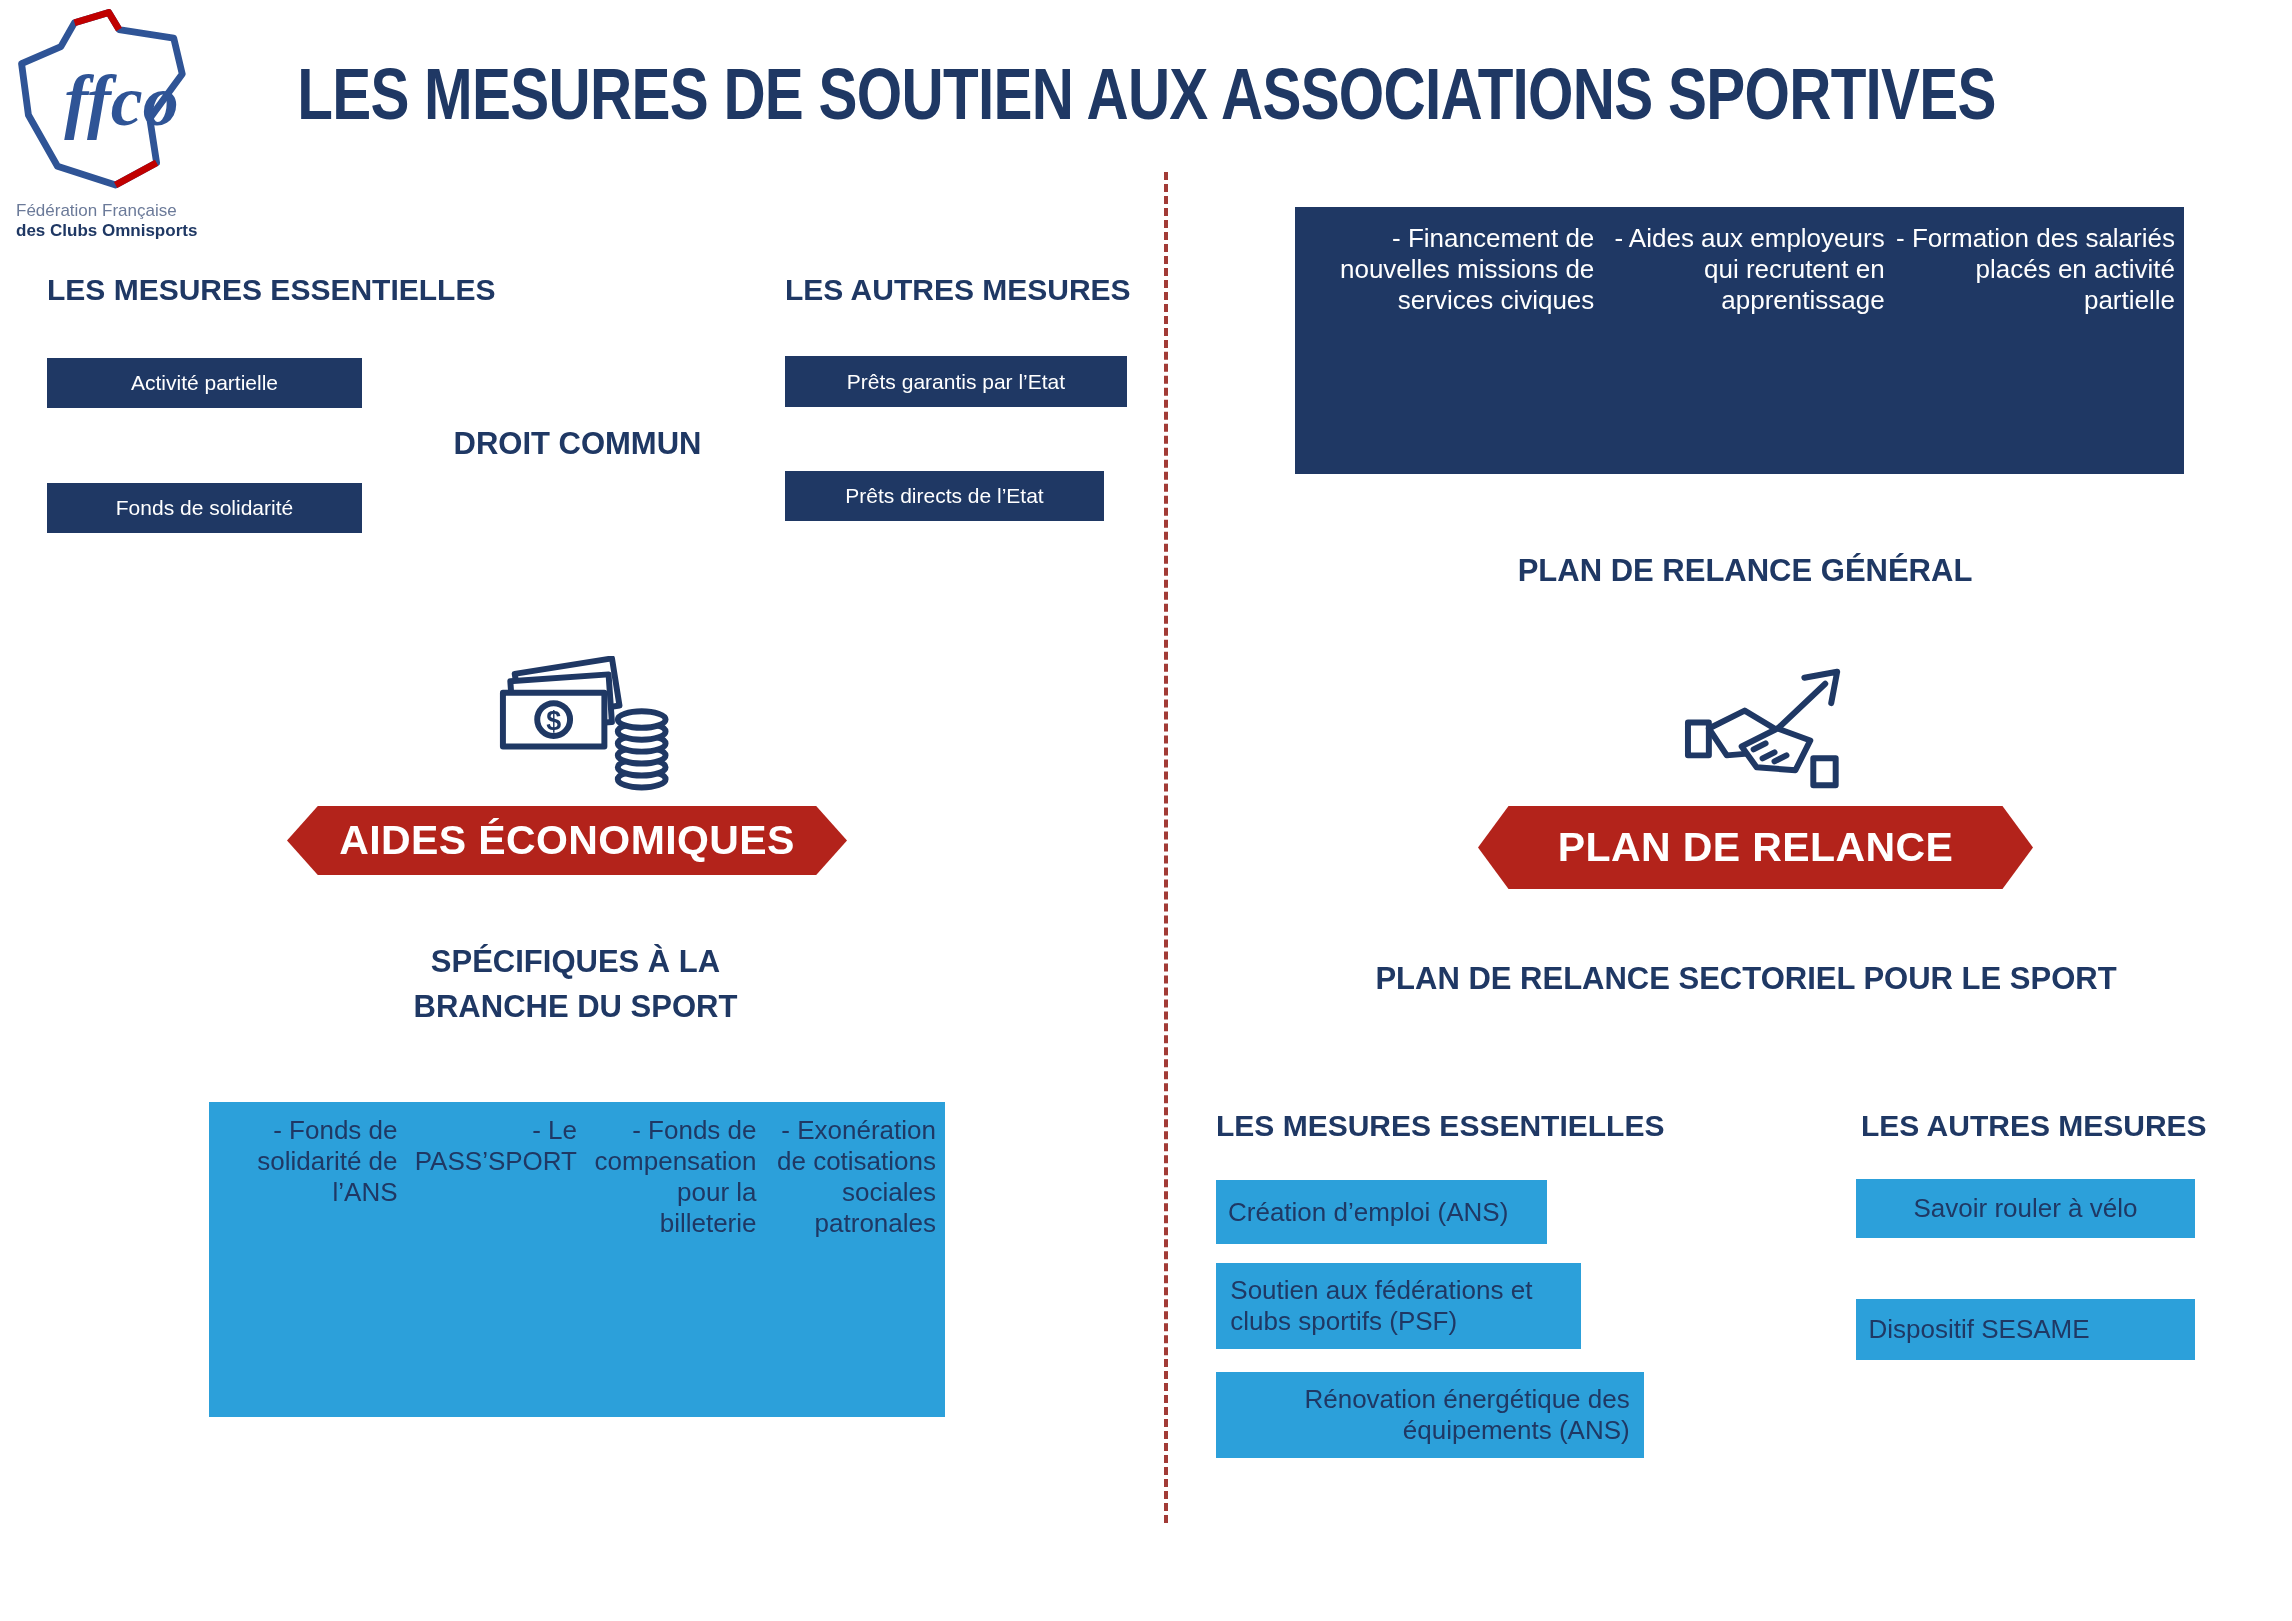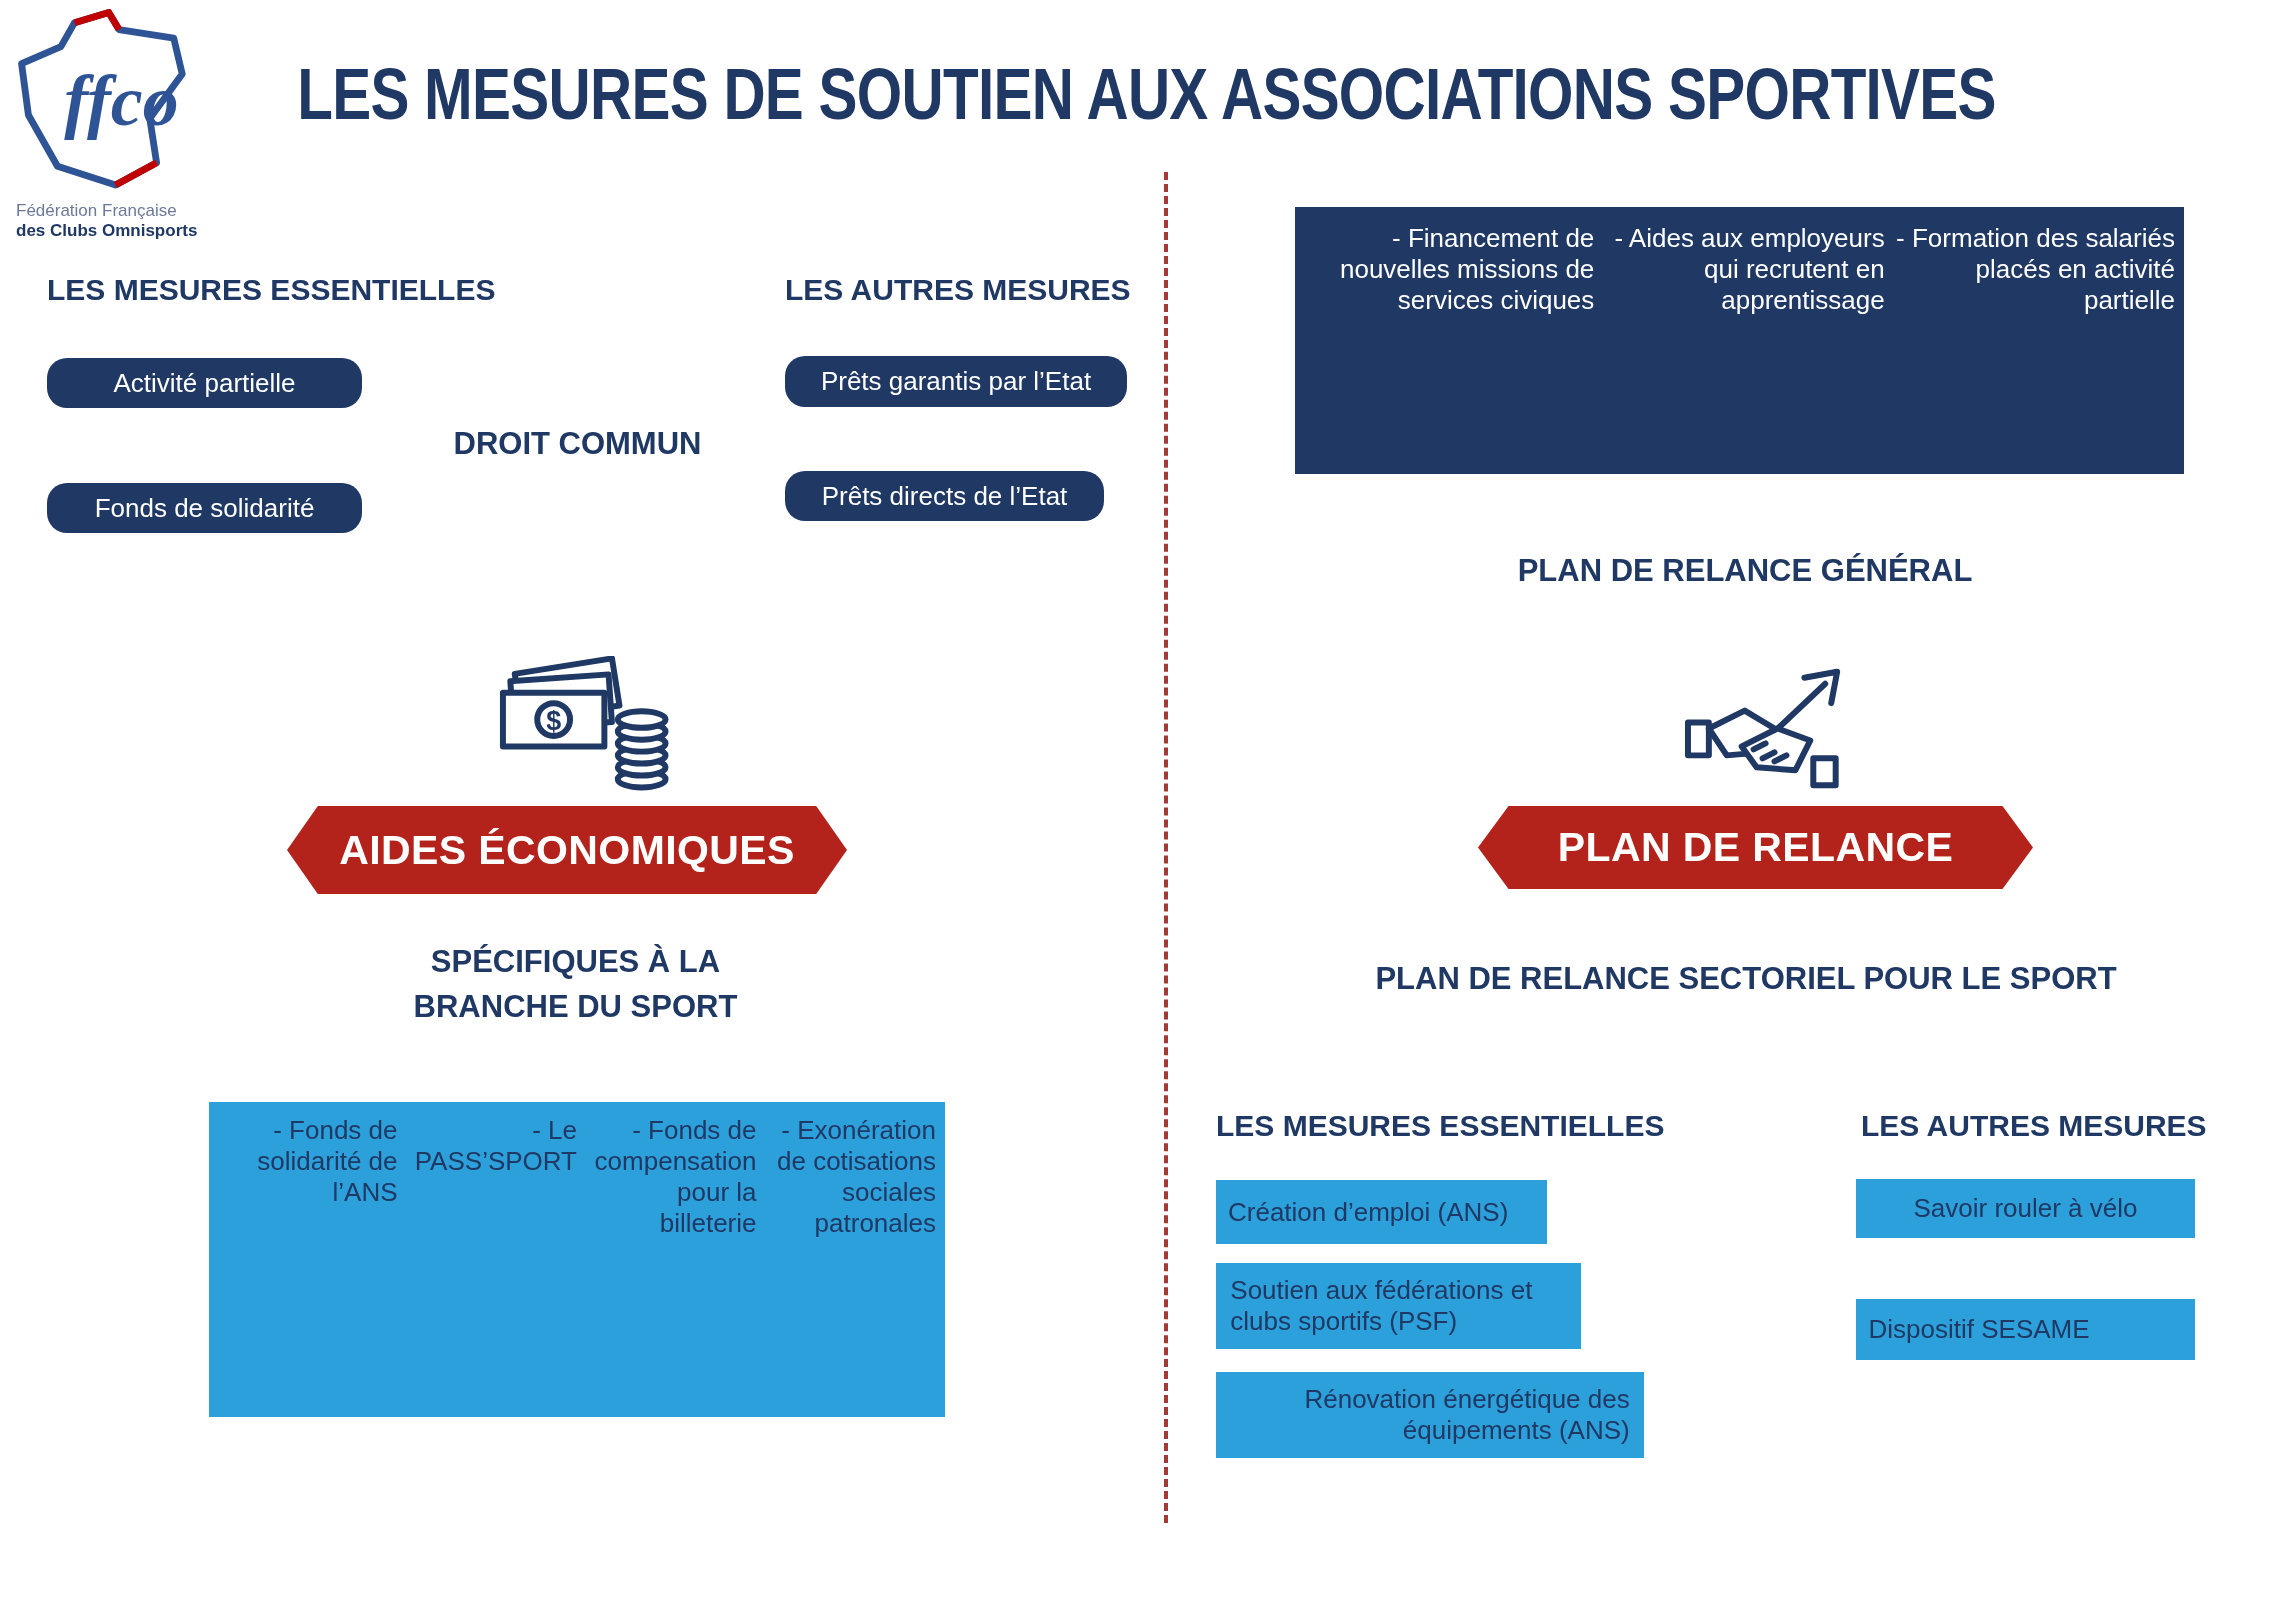--- a/index.html
+++ b/index.html
@@ -22,21 +22,21 @@
   .main-title{
     position:absolute;left:0;top:52px;width:2293px;text-align:center;
     color:var(--navy);font-weight:bold;font-size:73px;letter-spacing:-0.9px;
     transform:scaleX(0.8);transform-origin:50% 50%;white-space:nowrap;
   }
   
   .h-navy{position:absolute;color:var(--navy);font-weight:bold;font-size:30px;white-space:nowrap;}
   .navybox{
     position:absolute;background:var(--navy);color:#ffffff;
     display:flex;align-items:center;justify-content:center;
-    font-size:26px;text-align:center;border-radius:20px;
+    font-size:21px;text-align:center;
   }
   .bluebox{
     position:absolute;background:var(--blue);color:var(--navy);
     font-size:26px;display:flex;align-items:center;
   }
   .banner{
     position:absolute;background:var(--red);color:#ffffff;font-weight:bold;
     font-size:41px;display:flex;align-items:center;justify-content:center;
     clip-path:polygon(0% 50%, 5.5% 0%, 94.5% 0%, 100% 50%, 94.5% 100%, 5.5% 100%);
     letter-spacing:0.4px;white-space:nowrap;
@@ -101,21 +101,21 @@
         <ellipse cx="103" cy="74" rx="16" ry="5.5"></ellipse>
         <ellipse cx="103" cy="66" rx="16" ry="5.5"></ellipse>
         <ellipse cx="103" cy="58" rx="16" ry="5.5"></ellipse>
         <ellipse cx="103" cy="50" rx="16" ry="5.5"></ellipse>
         <ellipse cx="103" cy="42" rx="16" ry="5.5"></ellipse>
       </g>
       <text x="44" y="49" text-anchor="middle" font-size="18" font-weight="bold" fill="#1F3864" font-family="Liberation Sans, sans-serif">$</text>
     </svg>
   </div>
 
-  <div class="banner" style="left:287px;top:806px;width:560px;height:88px;">AIDES ÉCONOMIQUES</div>
+  <div class="banner" style="left:287px;top:806px;width:560px;height:69px;">AIDES ÉCONOMIQUES</div>
 
   <div class="center-navy" style="left:307px;top:939px;width:537px;">
     <div>SPÉCIFIQUES À LA</div>
     <div>BRANCHE DU SPORT</div>
   </div>
 
   <div class="listbox blue" style="left:209px;top:1102px;width:736px;height:315px;">
     <div class="li">- Fonds de solidarité de l’ANS</div>
     <div class="li">- Le PASS’SPORT</div>
     <div class="li">- Fonds de compensation pour la billeterie</div>

